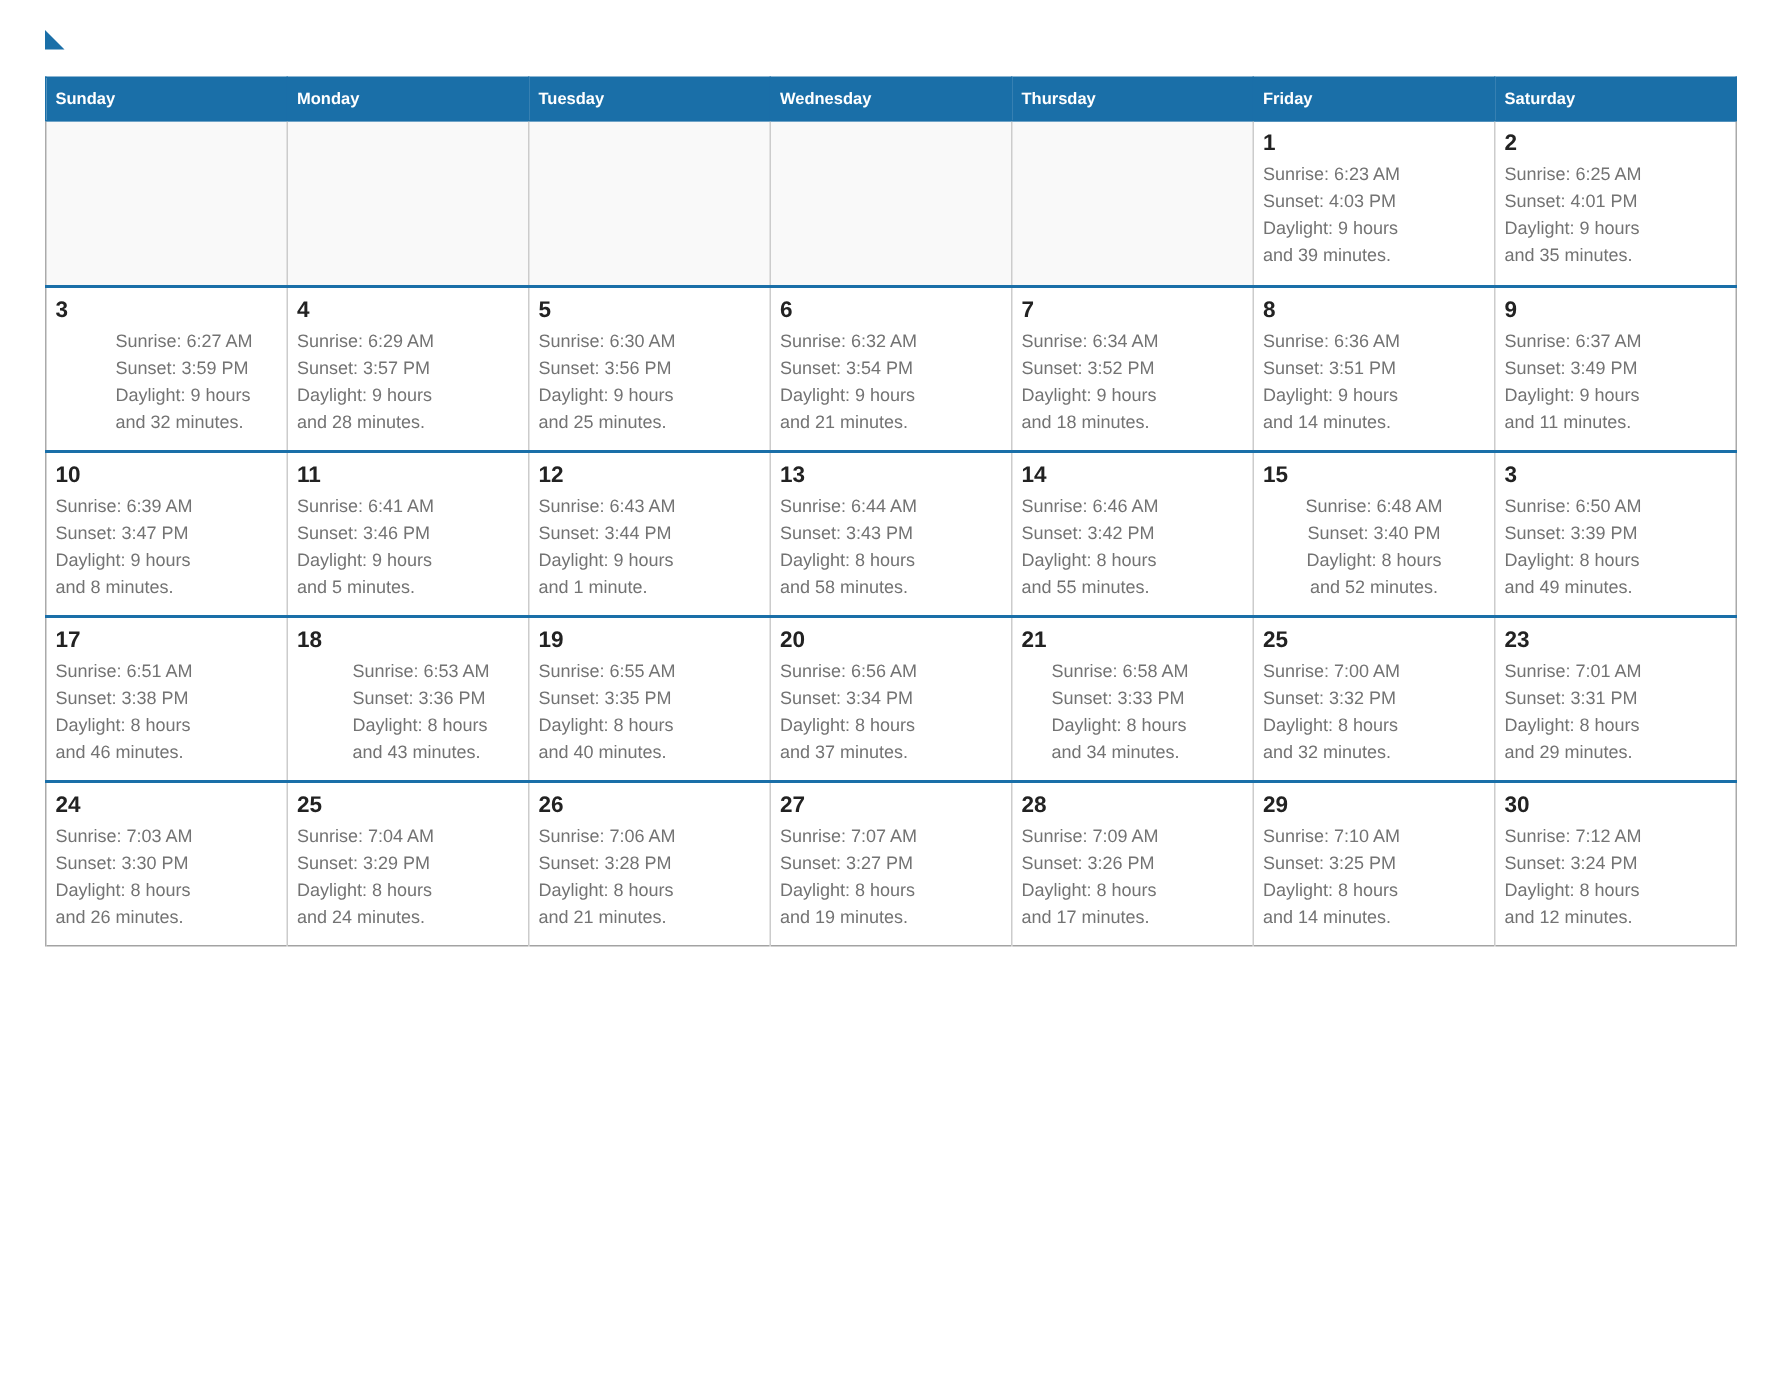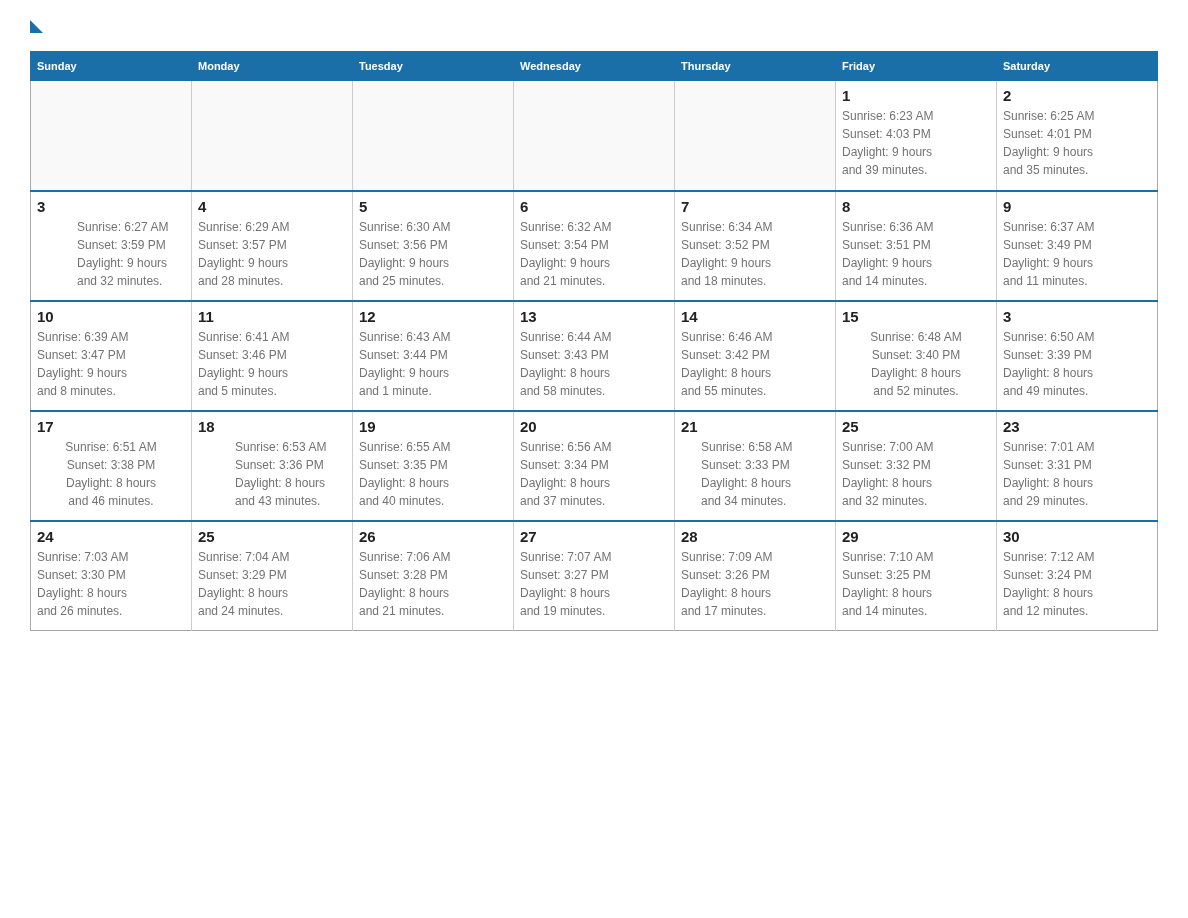--- a/index.html
+++ b/index.html
@@ -259,21 +259,21 @@
           <div class="day-num">3</div>
           <div class="day-info" style="white-space: pre-line;">Sunrise: 6:50 AM
 Sunset: 3:39 PM
 Daylight: 8 hours
 and 49 minutes.</div>
         </td>
       </tr>
       <tr>
         <td>
           <div class="day-num">17</div>
-          <div class="day-info" style="white-space: pre-line; text-align: center;">Sunrise: 6:51 AM
+          <div class="day-info" style="white-space: pre-line;">Sunrise: 6:51 AM
 Sunset: 3:38 PM
 Daylight: 8 hours
 and 46 minutes.</div>
         </td>
         <td>
           <div class="day-num">18</div>
           <div class="day-info" style="white-space: pre-line; margin-left: 37px;">Sunrise: 6:53 AM
 Sunset: 3:36 PM
 Daylight: 8 hours
 and 43 minutes.</div>

